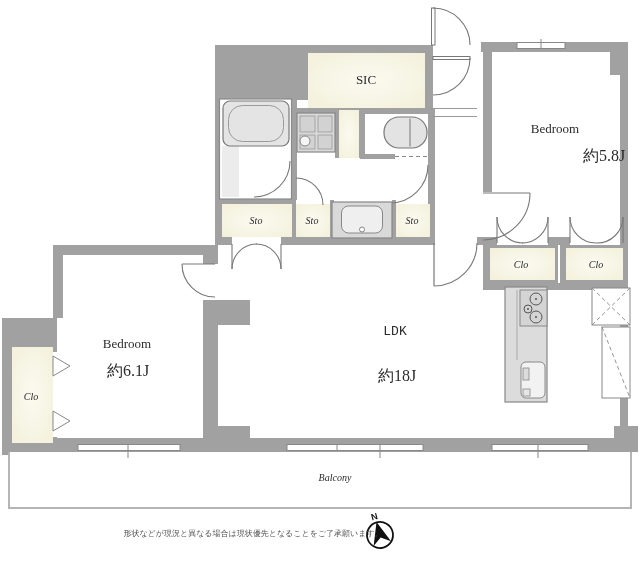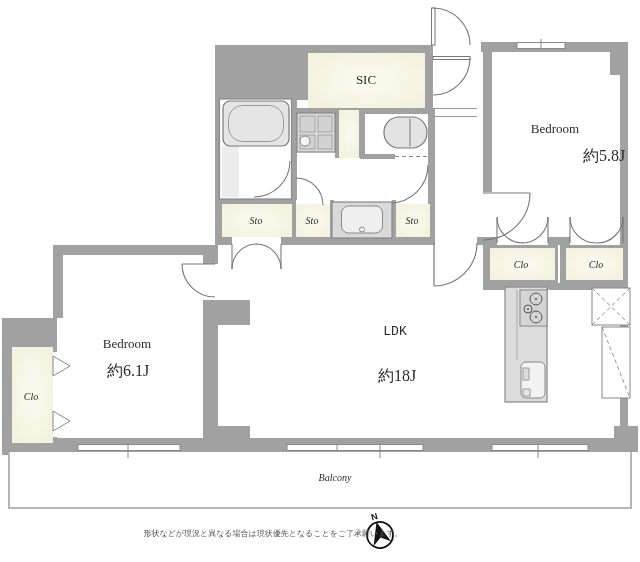--- a/index.html
+++ b/index.html
@@ -4,21 +4,21 @@
 <style>
   html,body{margin:0;padding:0;background:#fff;}
   #plan{position:relative;width:640px;height:562px;background:#fff;overflow:hidden;
         font-family:"Liberation Serif","DejaVu Serif",serif;}
   .wall{position:absolute;background:#a1a1a1;}
   .cream{position:absolute;background:#f5f3e1;background:radial-gradient(ellipse at center,#fbfaf0 0%,#f3f0da 100%);}
   .lbl{position:absolute;transform:translate(-50%,-50%);white-space:nowrap;color:#2b2b2b;}
   .fs17{font-size:13px;} .fs16{font-size:16px;} .fs15{font-size:10px;font-style:italic;}
   #svg-overlay{position:absolute;left:0;top:0;}
   .disc{position:absolute;transform:translate(-50%,-50%);white-space:nowrap;
-        font-family:"Liberation Sans","DejaVu Sans",sans-serif;font-size:8px;color:#555;margin-left:20px;}
+        font-family:"Liberation Sans","DejaVu Sans",sans-serif;font-size:8px;color:#555;}
   .balcony{position:absolute;left:8px;top:452px;width:624px;height:57px;box-sizing:border-box;
            background:#fff;border:2px solid #b5b5b5;border-top:none;}
 </style>
 </head>
 <body>
 
 <div id="plan">
 
   <div class="wall" style="left:215px;top:45px;width:218px;height:8px;"></div>
   <div class="wall" style="left:481px;top:42px;width:147px;height:10px;"></div>

